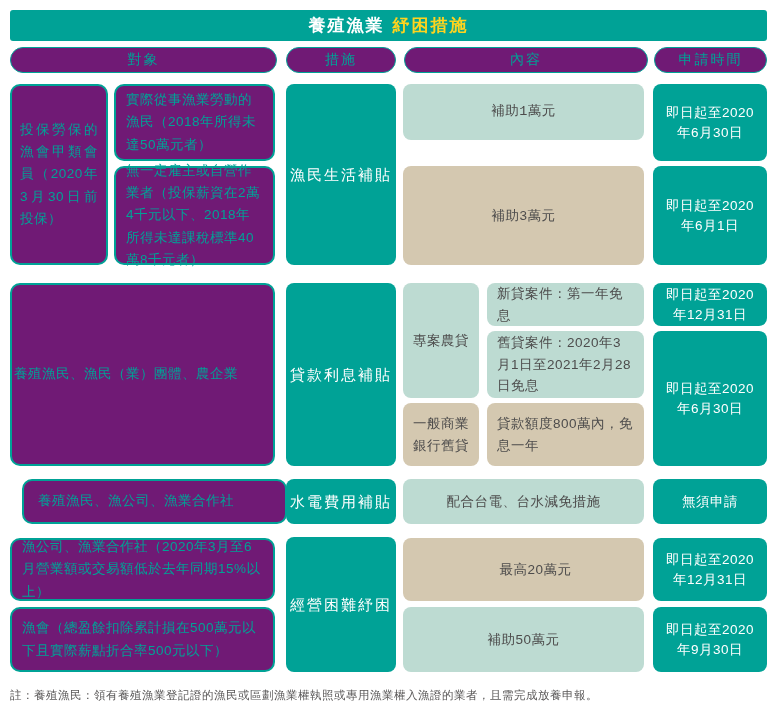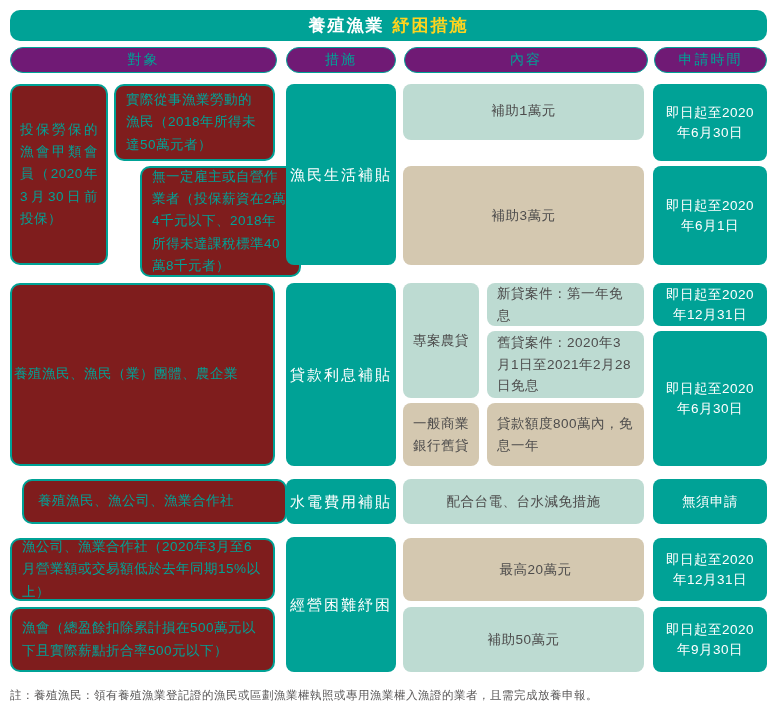--- a/index.html
+++ b/index.html
@@ -12,42 +12,42 @@
     position:relative;
     width:777px; height:708px;
     background:#ffffff;
     overflow:hidden;
   }
   .abs { position:absolute; display:flex; align-items:center; }
 
   
   .header-bar {
     background:#00a296;
-    border-radius:10px;
+    border-radius:3px;
     justify-content:center;
     font-size:17px; font-weight:bold;
     letter-spacing:2px;
   }
   .header-bar .t-main { color:#ffffff; }
   .header-bar .t-hl { color:#ffd41e; margin-left:8px; }
 
   
   .col-head {
     border:1.5px solid #00a296;
     border-radius:13px;
     background:#701a75;
     color:#00a296;
     justify-content:center;
     font-size:14px;
     letter-spacing:2px;
   }
 
   
   .box-white {
-    background:#7f1d1d;
+    background:#701a75;
     border:2px solid #00a296;
     border-radius:10px;
     color:#00a296;
     font-size:13.5px;
     line-height:1.65;
     letter-spacing:0.5px;
   }
 
   
   .box-teal {
@@ -95,21 +95,21 @@
     <span class="t-hl">紓困措施</span>
   </div>
 
   <div class="abs col-head" style="left:10px; top:47px; width:267px; height:26px;">對象</div>
   <div class="abs col-head" style="left:286px; top:47px; width:110px; height:26px;">措施</div>
   <div class="abs col-head" style="left:404px; top:47px; width:244px; height:26px;">內容</div>
   <div class="abs col-head" style="left:654px; top:47px; width:113px; height:26px;">申請時間</div>
 
   <div class="abs box-white pad8 justify" style="left:10px; top:84px; width:98px; height:181px;">投保勞保的漁會甲類會員（2020年3月30日前投保）</div>
   <div class="abs box-white pad10" style="left:114px; top:84px; width:161px; height:77px;">實際從事漁業勞動的漁民（2018年所得未達50萬元者）</div>
-  <div class="abs box-white pad10" style="left:114px; top:166px; width:161px; height:111px;margin-left:26px;">無一定雇主或自營作業者（投保薪資在2萬4千元以下、2018年所得未達課稅標準40萬8千元者）</div>
+  <div class="abs box-white pad10" style="left:114px; top:166px; width:161px; height:99px;">無一定雇主或自營作業者（投保薪資在2萬4千元以下、2018年所得未達課稅標準40萬8千元者）</div>
   <div class="abs box-teal measure" style="left:286px; top:84px; width:110px; height:181px;">漁民生活補貼</div>
   <div class="abs box-light box-mint center" style="left:403px; top:84px; width:241px; height:56px;font-family:Liberation Mono, monospace;">補助1萬元</div>
   <div class="abs box-light box-beige center" style="left:403px; top:166px; width:241px; height:99px;">補助3萬元</div>
   <div class="abs box-teal pad8" style="left:653px; top:84px; width:114px; height:77px;">即日起至2020年6月30日</div>
   <div class="abs box-teal pad8" style="left:653px; top:166px; width:114px; height:99px;">即日起至2020年6月1日</div>
 
   <div class="abs box-white pad16" style="left:10px; top:283px; width:265px; height:183px;">養殖漁民、漁民（業）團體、農企業</div>
   <div class="abs box-teal measure" style="left:286px; top:283px; width:110px; height:183px;">貸款利息補貼</div>
   <div class="abs box-light box-mint center" style="left:403px; top:283px; width:76px; height:115px;">專案農貸</div>
   <div class="abs box-light box-mint pad10" style="left:487px; top:283px; width:157px; height:43px;">新貸案件：第一年免息</div>

